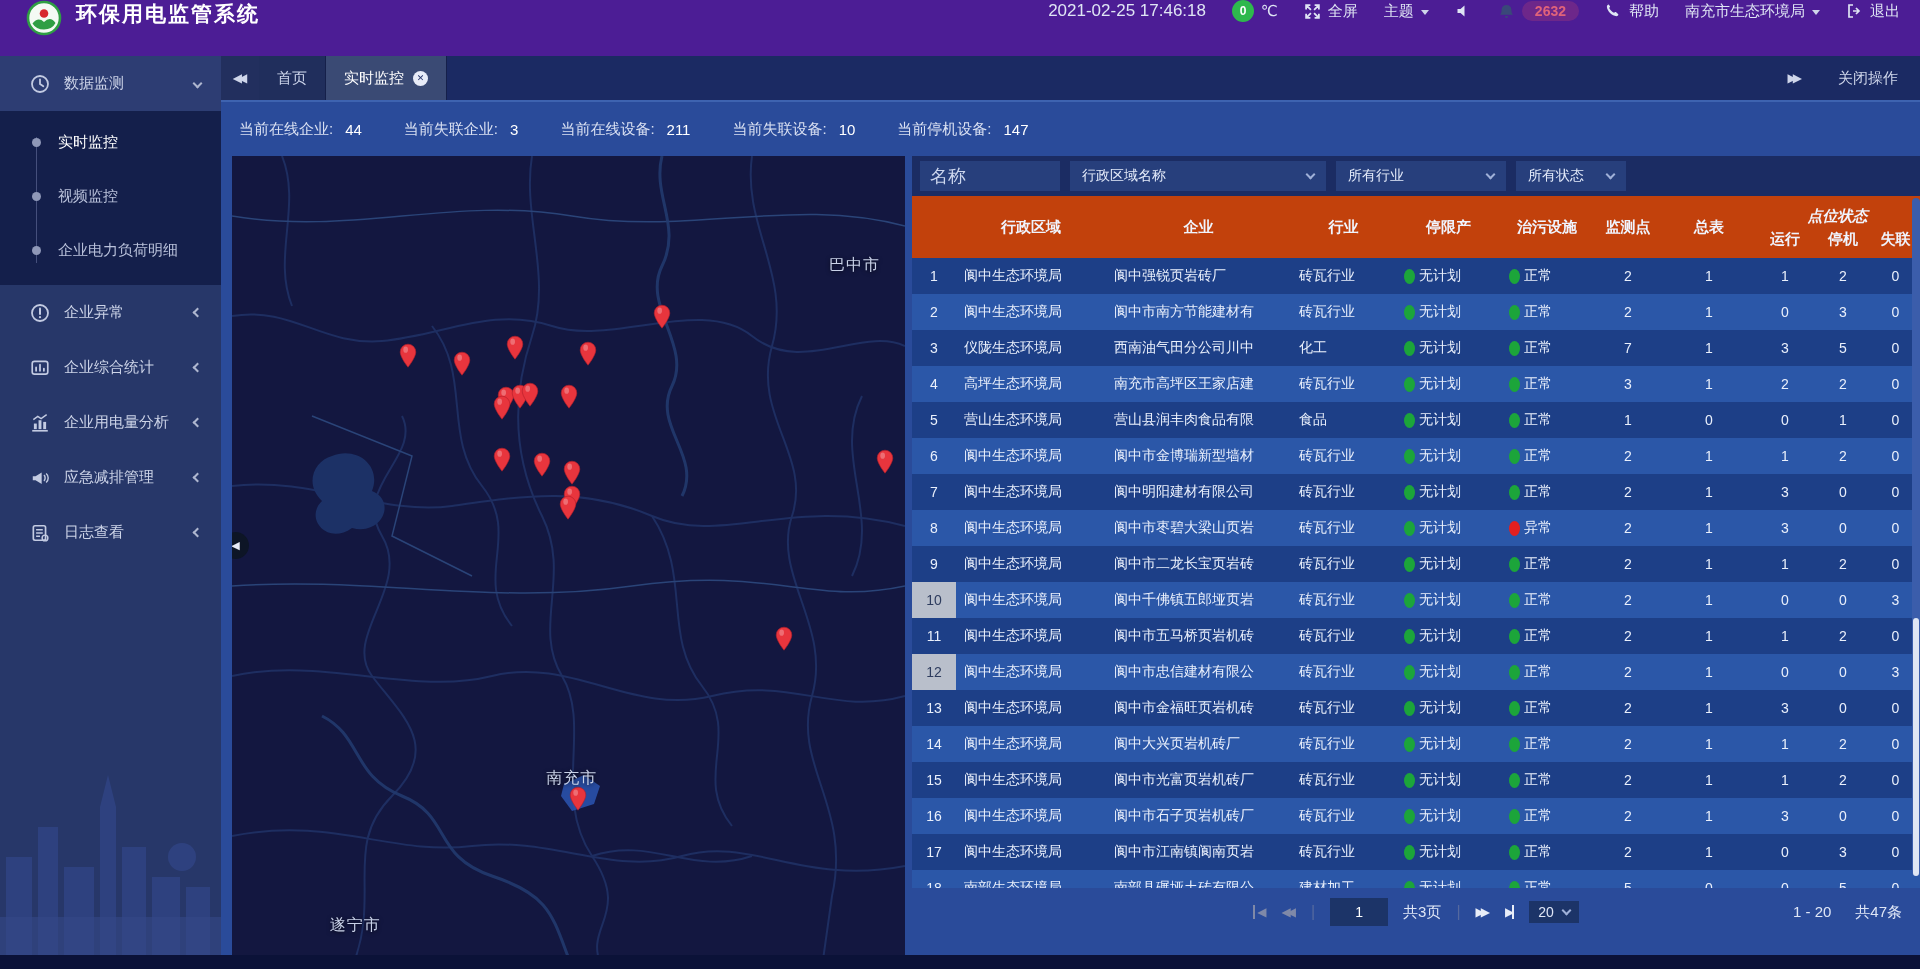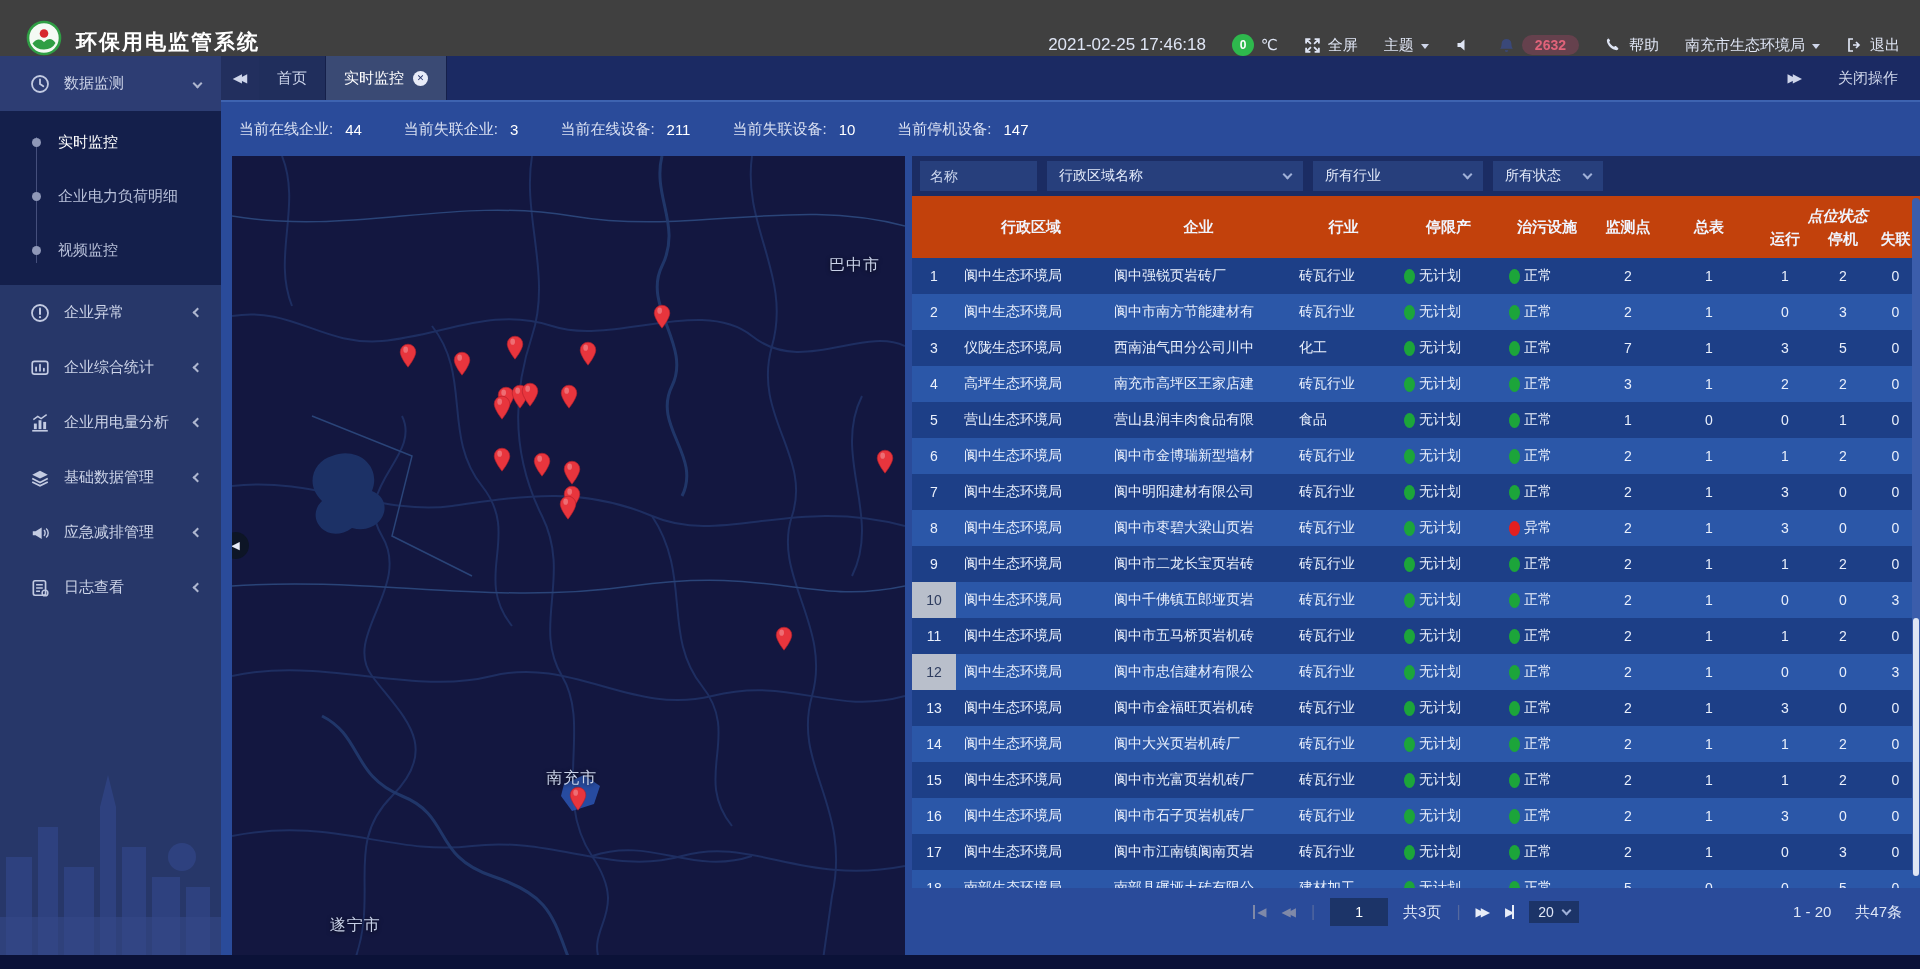--- a/index.html
+++ b/index.html
@@ -5,21 +5,21 @@
   :root{
     --cols: 44px 150px 185px 105px 105px 92px 70px 92px 60px 56px 1fr;
   }
   *{box-sizing:border-box}
   body{margin:0;width:1920px;height:969px;overflow:hidden;
        font-family:"Liberation Sans","DejaVu Sans",sans-serif;
        background:#0b1238;color:#e6ecfa}
   .app{display:flex;flex-direction:column;width:1920px;height:969px}
 
   
-  .topbar{height:56px;background:#404040;display:flex;align-items:flex-end;
+  .topbar{height:56px;background:#4c1d95;display:flex;align-items:flex-start;
           padding:0 20px 0 26px;flex:none}
   .logo{width:36px;height:36px;margin-right:14px;flex:none}
   .app-title{font-size:21px;font-weight:bold;letter-spacing:2px;color:#ffffff}
   .top-right{margin-left:auto;display:flex;align-items:center;gap:26px;
              font-size:15px;color:#dfe5f4;white-space:nowrap}
   .hitem{display:flex;align-items:center;gap:7px;cursor:pointer}
   .temp-circle{width:22px;height:22px;border-radius:50%;background:#2eb84d;color:#fff;
                font-size:12px;display:flex;align-items:center;justify-content:center;font-weight:bold}
   .pill{background:rgba(199,68,113,.28);color:#e0637a;font-weight:bold;border-radius:11px;
         padding:2px 13px;font-size:14px}
@@ -77,21 +77,21 @@
   .city-label{position:absolute;transform:translate(-50%,-50%);color:#c9d2e8;font-size:16px;
               letter-spacing:1px;text-shadow:0 1px 4px rgba(0,0,0,.7);white-space:nowrap}
   .collapse-handle{position:absolute;left:-10px;top:47%;width:27px;height:27px;border-radius:50%;
                    background:#0d1526;display:flex;align-items:center;justify-content:center;
                    color:#e8ecf8;font-size:11px;cursor:pointer;z-index:5}
 
   
   .right-panel{flex:1;margin-left:7px;display:flex;flex-direction:column;min-width:0;position:relative}
   .filter-row{height:40px;background:#1b2c63;display:flex;align-items:center;gap:10px;
               padding:0 8px;flex:none}
-  .f-input{width:117px;height:30px;background:#273f7c;border:none;color:#84cc16;font-size:14px;
+  .f-input{width:140px;height:30px;background:#273f7c;border:none;color:#84cc16;font-size:18px;
            padding:0 10px;font-family:inherit}
   .f-input::placeholder{color:#cdd7ee;opacity:1}
   .f-select{height:30px;background:#273f7c;display:flex;align-items:center;
             justify-content:space-between;padding:0 12px;color:#e4ebfa;font-size:14px;cursor:pointer}
   .sel-chev{width:7px;height:7px;border-left:2px solid #9fb0d8;border-bottom:2px solid #9fb0d8;
             transform:rotate(-45deg);margin-left:12px;margin-top:-3px}
   .w-region{width:256px}.w-industry{width:170px}.w-status{width:110px}
 
   .thead{height:62px;background:#c2410c;display:grid;grid-template-columns:var(--cols);
          grid-template-rows:32px 30px;font-size:15px;font-weight:bold;color:#f0f4fd;flex:none}
@@ -224,25 +224,25 @@
             <span class="chev down"></span>
           </div>
           <div class="submenu">
             <div class="submenu-line"></div>
             <div class="sub-item active">
               <span class="dot"></span>
               <span>实时监控</span>
             </div>
             <div class="sub-item">
               <span class="dot"></span>
-              <span>企业电力负荷明细</span>
+              <span>视频监控</span>
             </div>
             <div class="sub-item">
               <span class="dot"></span>
-              <span>视频监控</span>
+              <span>企业电力负荷明细</span>
             </div>
           </div>
           <div class="sb-item">
             <span class="sb-ico">
               <svg viewBox="0 0 18 18" width="20" height="20">
                 <circle cx="9" cy="9" r="7.2" fill="none" stroke="currentColor" stroke-width="1.6"></circle>
                 <path d="M9 5 v5" stroke="currentColor" stroke-width="1.8" stroke-linecap="round"></path>
                 <circle cx="9" cy="12.8" r="1" fill="currentColor"></circle>
               </svg>
             </span>
@@ -263,31 +263,20 @@
             <span class="sb-ico">
               <svg viewBox="0 0 18 18" width="20" height="20">
                 <path d="M2 16 h14" stroke="currentColor" stroke-width="1.5"></path>
                 <rect x="3.5" y="9.5" width="2.6" height="5" fill="currentColor"></rect>
                 <rect x="7.7" y="6.5" width="2.6" height="8" fill="currentColor"></rect>
                 <rect x="11.9" y="8" width="2.6" height="6.5" fill="currentColor"></rect>
                 <path d="M3 6 l4 -3 3 2 5 -3.5" stroke="currentColor" stroke-width="1.3" fill="none"></path>
               </svg>
             </span>
             <span>企业用电量分析</span>
-            <span class="chev left"></span>
-          </div>
-          <div class="sb-item">
-            <span class="sb-ico">
-              <svg viewBox="0 0 18 18" width="20" height="20">
-                <path d="M2 6 L9 2.5 L16 6 L9 9.5 Z" fill="currentColor"></path>
-                <path d="M2 9.5 L9 13 L16 9.5" fill="none" stroke="currentColor" stroke-width="1.5"></path>
-                <path d="M2 12.5 L9 16 L16 12.5" fill="none" stroke="currentColor" stroke-width="1.5"></path>
-              </svg>
-            </span>
-            <span>基础数据管理</span>
             <span class="chev left"></span>
           </div>
           <div class="sb-item">
             <span class="sb-ico">
               <svg viewBox="0 0 18 18" width="20" height="20">
                 <path d="M2.5 7.5 v3.5 h2.5 l5.5 3.5 V4 L5 7.5 Z" fill="currentColor"></path>
                 <path d="M12.5 6.5 c1.5 1 1.5 4 0 5 M14.5 5 c2.5 2 2.5 6 0 8" stroke="currentColor" stroke-width="1.3" fill="none"></path>
               </svg>
             </span>
             <span>应急减排管理</span>

